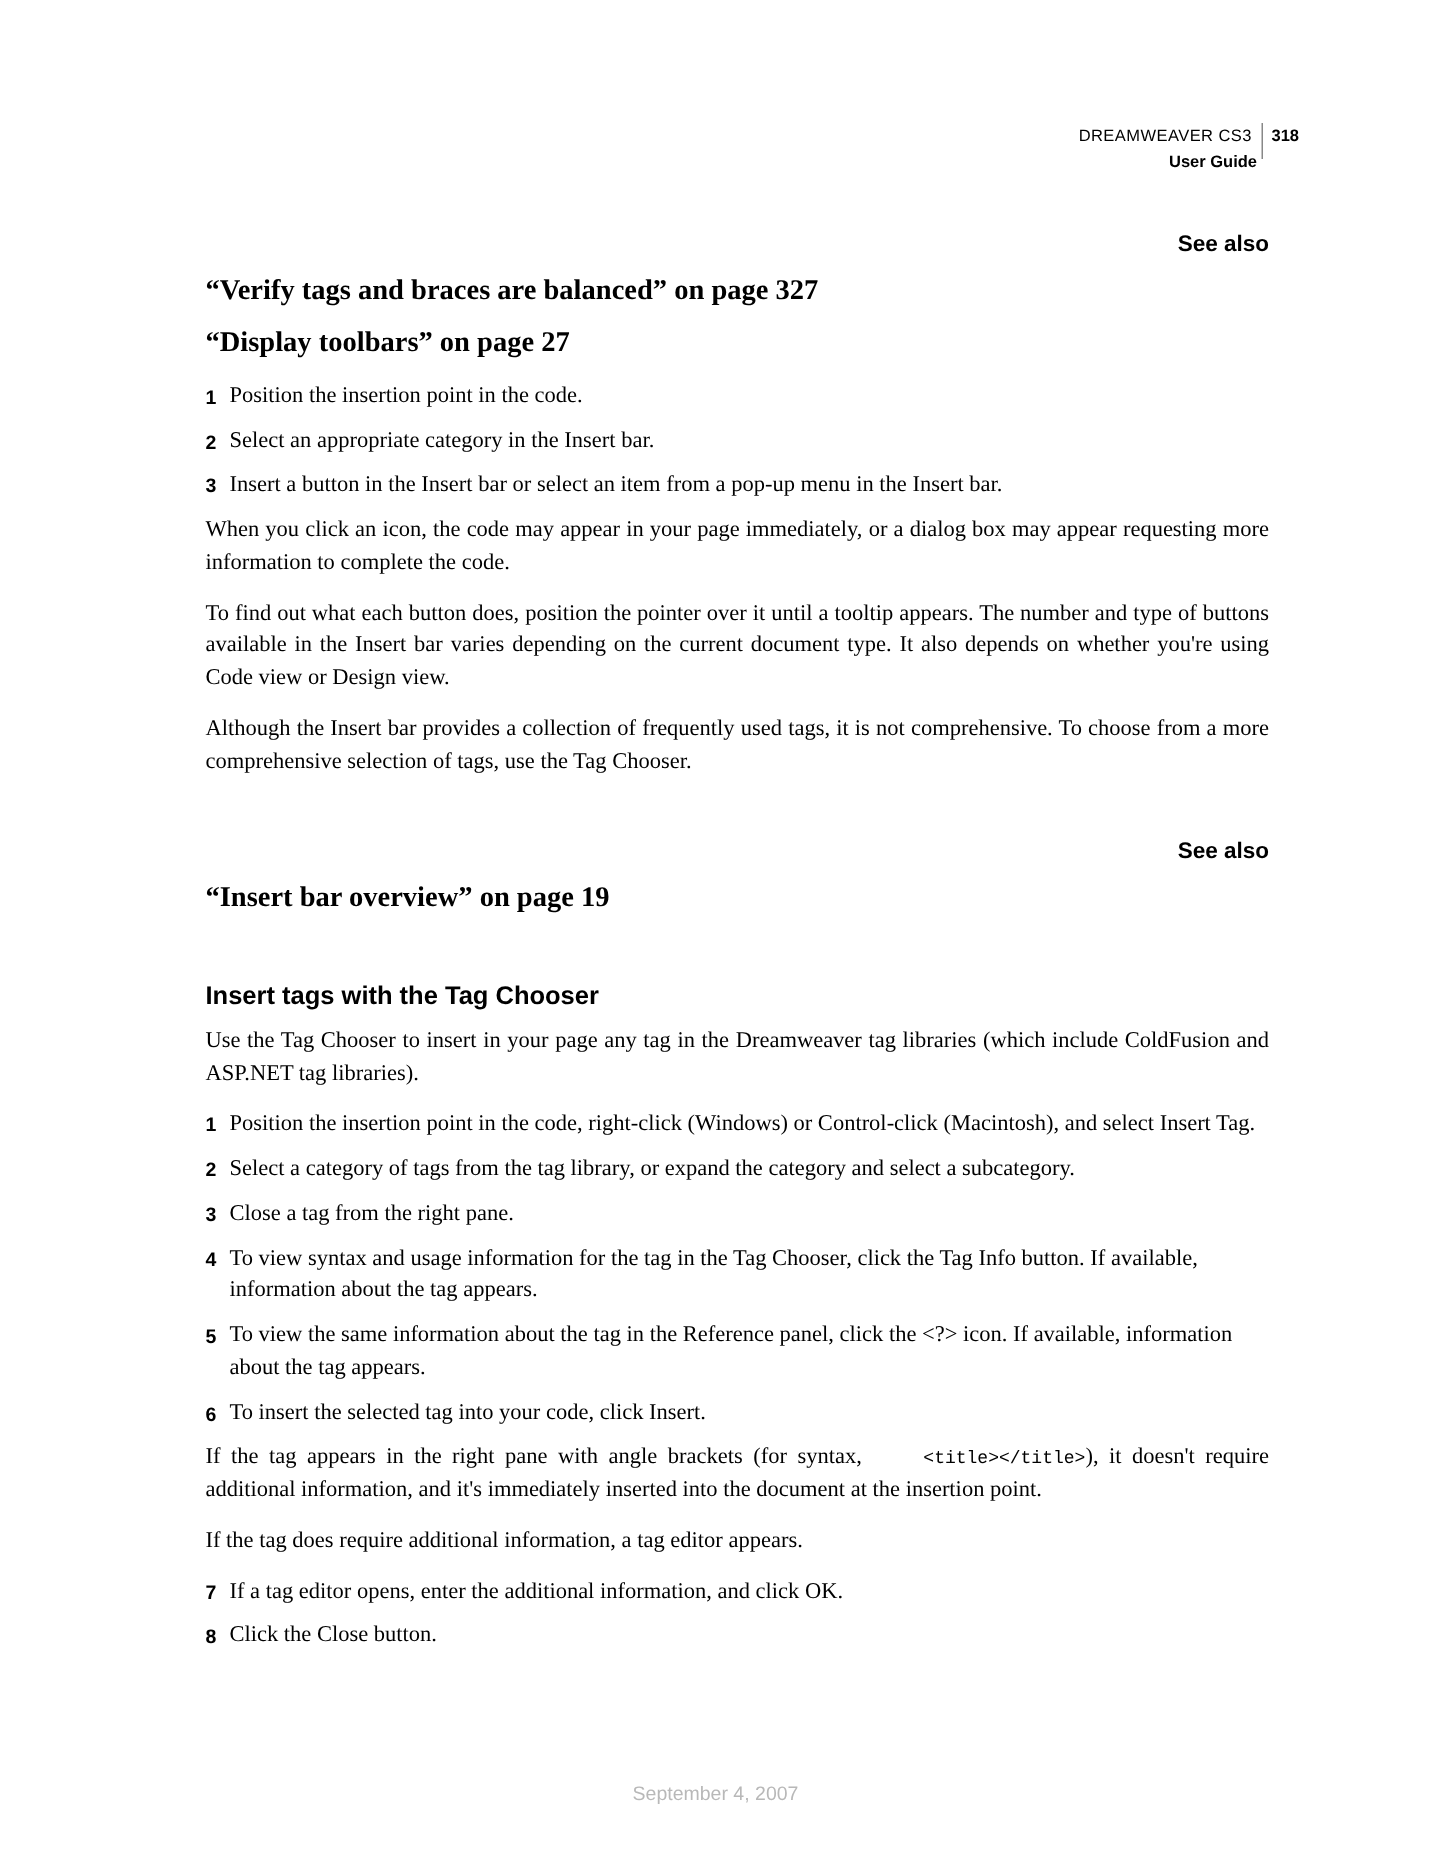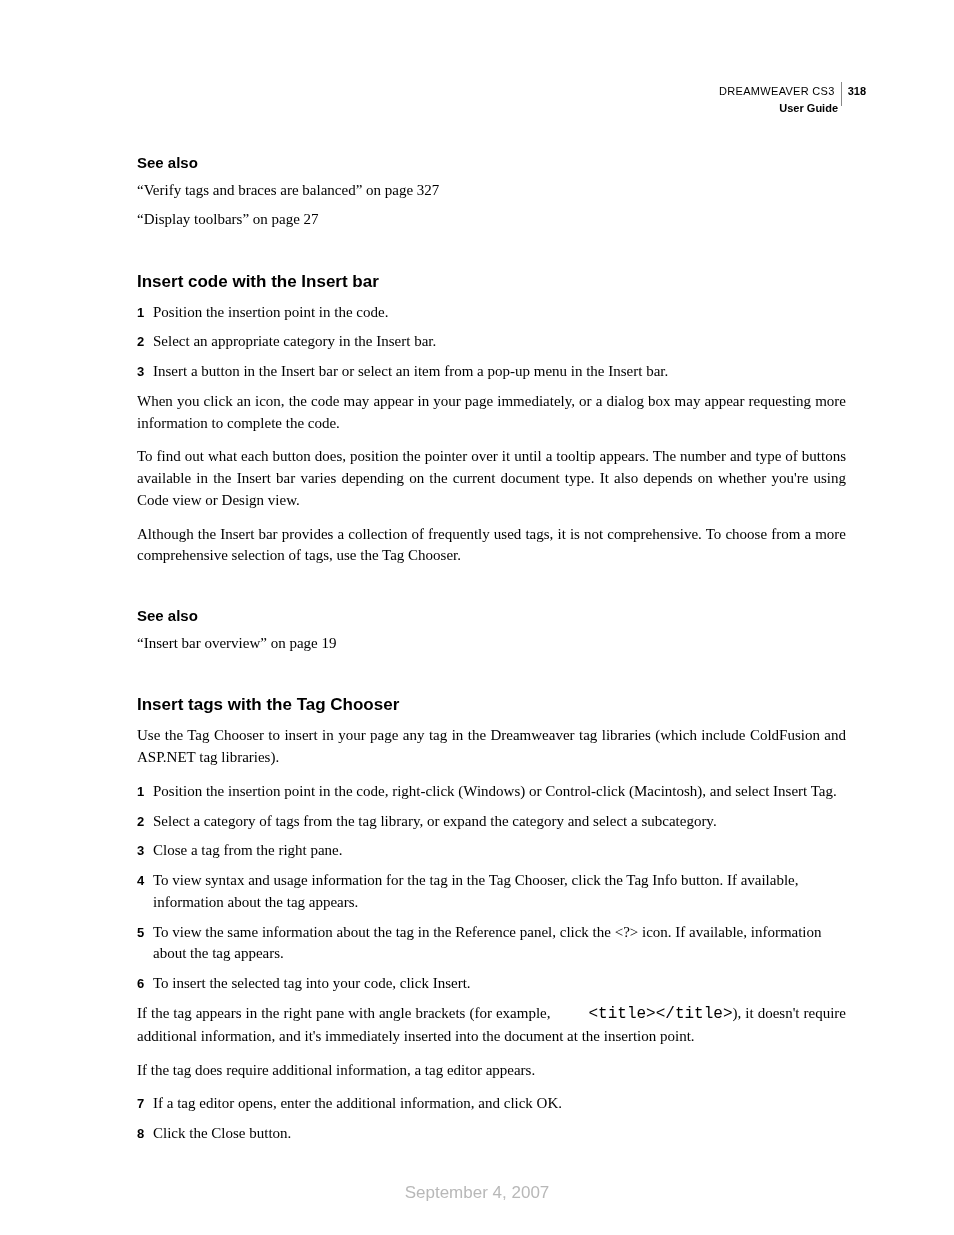--- a/index.html
+++ b/index.html
@@ -35,25 +35,27 @@
   }
   .header-page { font-weight: 700; }
   .header-sub { font-weight: 700; padding-right: 28px; }
   .content { padding-top: 72px; }
   .block { margin-bottom: 10px; }
   .see-also-title {
     font-family: "Myriad Pro", "Helvetica Neue", Arial, sans-serif;
     font-weight: 700;
     font-size: 15px;
     margin-bottom: 8px;
+    text-align: right;
   }
   .see-also-link {
-    font-size: 15px;
+    font-size: 19px;
     line-height: 1.55;
     margin-bottom: 6px;
+    font-weight: bold;
   }
   .h2 {
     font-family: "Myriad Pro", "Helvetica Neue", Arial, sans-serif;
     font-weight: 700;
     font-size: 17px;
     margin-top: 40px;
     margin-bottom: 10px;
   }
   .para {
     font-size: 15px;
@@ -71,32 +73,32 @@
     font-family: "Myriad Pro", "Helvetica Neue", Arial, sans-serif;
     font-weight: 700;
     font-size: 13px;
     width: 16px;
     flex-shrink: 0;
     padding-top: 2px;
   }
   .step-text { flex: 1; }
   .code {
     font-family: "Courier New", monospace;
-    font-size: 16px;
+    font-size: 12px;
     margin-left: 34px;
   }
   .section2 { margin-top: 40px; }
   .footer {
     position: absolute;
     bottom: 32px;
     left: 0;
     width: 100%;
     text-align: center;
     font-family: "Helvetica Neue", Arial, sans-serif;
-    font-size: 17px;
+    font-size: 13px;
     color: #b8b8b8;
   }
 </style>
 </head>
 <body>
 
 <div class="header">
   <div class="header-line1">
     <span class="header-product">DREAMWEAVER CS3</span>
     <span class="header-divider"></span>
@@ -107,21 +109,20 @@
 
 <div class="page">
   <div class="content">
 
     <div class="block">
       <div class="see-also-title">See also</div>
       <div class="see-also-link">“Verify tags and braces are balanced” on page 327</div>
       <div class="see-also-link">“Display toolbars” on page 27</div>
     </div>
 
-    <div class="h2">Insert code with the Insert bar</div>
     <div class="step">
         <span class="step-num">1</span>
         <span class="step-text">Position the insertion point in the code.</span>
       </div>
     <div class="step">
         <span class="step-num">2</span>
         <span class="step-text">Select an appropriate category in the Insert bar.</span>
       </div>
     <div class="step">
         <span class="step-num">3</span>
@@ -156,21 +157,21 @@
       </div>
     <div class="step">
         <span class="step-num">5</span>
         <span class="step-text">To view the same information about the tag in the Reference panel, click the &lt;?&gt; icon. If available, information about the tag appears.</span>
       </div>
     <div class="step">
         <span class="step-num">6</span>
         <span class="step-text">To insert the selected tag into your code, click Insert.</span>
       </div>
     <div class="para">
-      <span>If the tag appears in the right pane with angle brackets (for example, </span><span class="code">&lt;title&gt;&lt;/title&gt;</span><span>), it doesn't require additional information, and it's immediately inserted into the document at the insertion point.</span>
+      <span>If the tag appears in the right pane with angle brackets (for syntax, </span><span class="code">&lt;title&gt;&lt;/title&gt;</span><span>), it doesn't require additional information, and it's immediately inserted into the document at the insertion point.</span>
     </div>
     <div class="para">If the tag does require additional information, a tag editor appears.</div>
     <div class="step">
         <span class="step-num">7</span>
         <span class="step-text">If a tag editor opens, enter the additional information, and click OK.</span>
       </div>
     <div class="step">
         <span class="step-num">8</span>
         <span class="step-text">Click the Close button.</span>
       </div>

